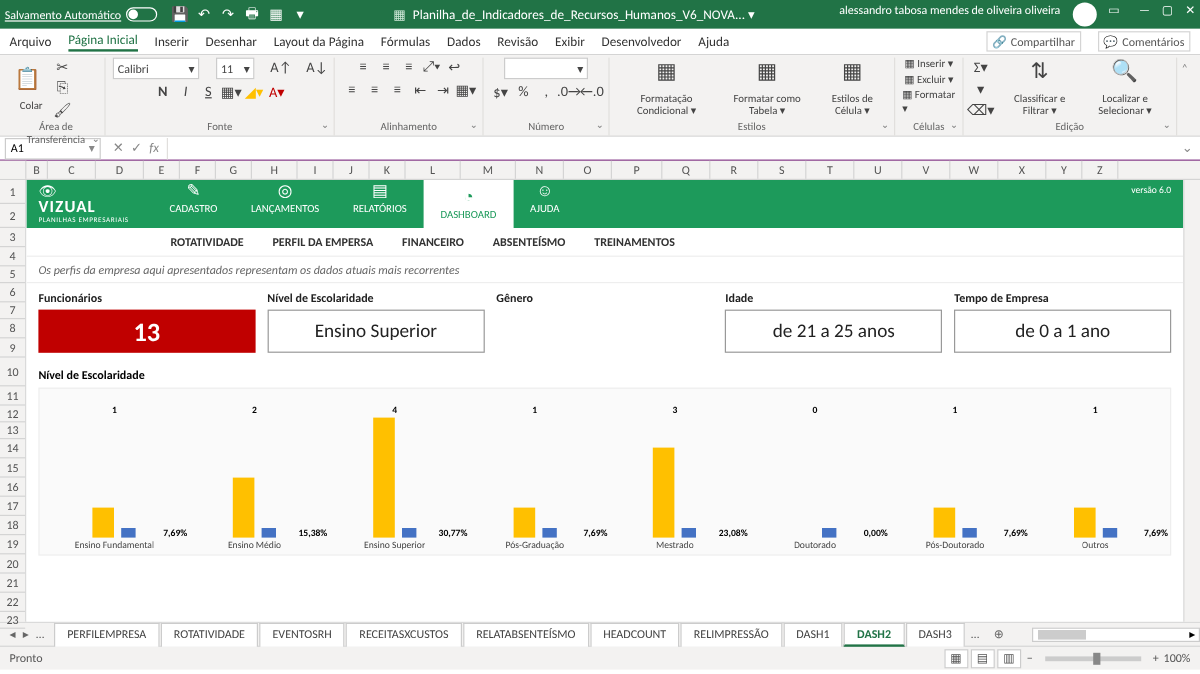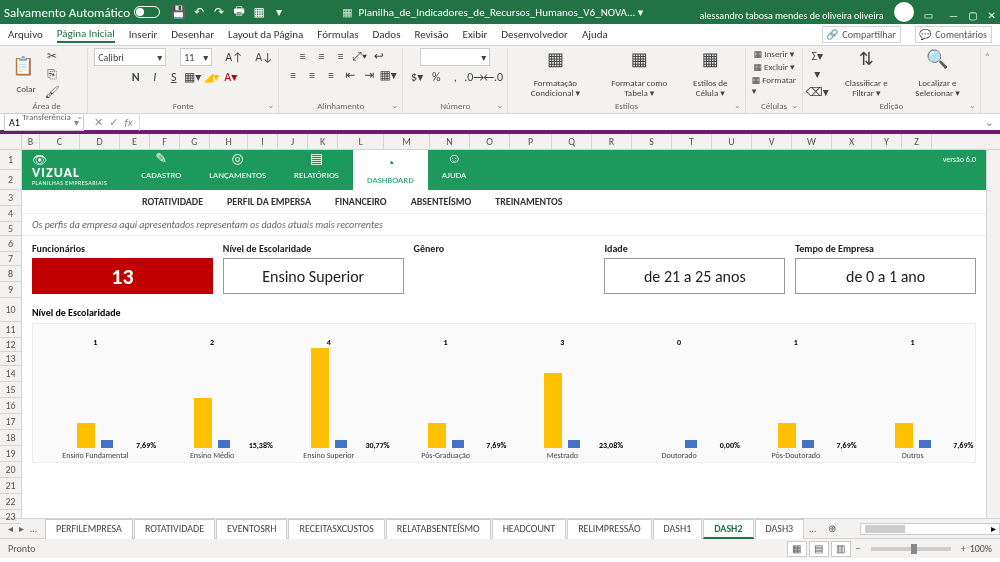--- a/index.html
+++ b/index.html
@@ -1,27 +1,27 @@
 <!DOCTYPE html>
 <html><head>
 <meta charset="utf-8">
 <style>
   * { margin: 0; padding: 0; box-sizing: border-box; font-family: "Segoe UI", Calibri, sans-serif; }
   body { background: #fff; width: 1000px; height: 562px; overflow: hidden; font-size: 11px; }
 
   
   .titlebar { background: #217346; height: 24px; display: flex; align-items: center; color: #fff; padding: 0 4px; }
   .titlebar .left { display: flex; align-items: center; gap: 6px; }
-  .titlebar .autosave { font-size: 13px; display: flex; align-items: center; gap: 4px; }
+  .titlebar .autosave { font-size: 10px; display: flex; align-items: center; gap: 4px; text-decoration: underline; }
   .titlebar .toggle { width: 26px; height: 12px; border: 1px solid #fff; border-radius: 6px; position: relative; }
   .titlebar .toggle::after { content:""; position:absolute; width:8px; height:8px; background:#fff; border-radius:50%; top:1px; left:1px; }
   .titlebar .qicons { display: flex; gap: 6px; margin-left: 6px; }
   .titlebar .qicon { width: 14px; height: 14px; display: flex; align-items: center; justify-content: center; font-size: 12px; }
   .titlebar .center { flex: 1; text-align: center; font-size: 11px; display: flex; align-items: center; justify-content: center; gap: 6px; }
-  .titlebar .right { display: flex; align-items: flex-end; gap: 10px; font-size: 10px; }
+  .titlebar .right { display: flex; align-items: flex-start; gap: 10px; font-size: 10px; }
   .titlebar .avatar { width: 20px; height: 20px; background: #fff; border-radius: 50%; }
   .titlebar .winbtns { display: flex; gap: 10px; margin-left: 6px; }
 
   
   .menubar { background: #fff; height: 22px; border-bottom: 1px solid #d4d4d4; display: flex; align-items: center; padding: 0 8px; gap: 14px; font-size: 11px; color: #333; }
   .menubar .tab.active { color: #217346; border-bottom: 2px solid #217346; padding-bottom: 1px; }
   .menubar .spacer { flex: 1; }
   .menubar .share, .menubar .comments { color: #555; font-size: 10px; display: flex; align-items: center; gap: 3px; border: 1px solid transparent; padding: 1px 4px; }
   .menubar .share { border: 1px solid #d4d4d4; }
   .menubar .comments { border: 1px solid #d4d4d4; }
@@ -38,21 +38,21 @@
   .pastebtn .lbl { font-size: 9px; }
   .fontsel { display: flex; gap: 14px; align-items: center; }
   .fontname { border: 1px solid #ccc; background: #fff; width: 72px; height: 18px; font-size: 10px; padding: 0 3px; display: flex; align-items: center; justify-content: space-between; }
   .fontsize { border: 1px solid #ccc; background: #fff; width: 32px; height: 18px; font-size: 10px; padding: 0 3px; display: flex; align-items: center; justify-content: space-between; }
   .btnrow { display: flex; gap: 3px; align-items: center; }
   .col { display: flex; flex-direction: column; gap: 2px; }
   .vertbtn { display: flex; flex-direction: column; align-items: center; font-size: 9px; line-height: 1.1; text-align: center; }
   .smalltxt { font-size: 9px; }
 
   
-  .fbar { height: 20px; border-bottom: 4px solid #701a75; display: flex; align-items: center; background: #fff; }
+  .fbar { height: 20px; border-bottom: 1px solid #701a75; display: flex; align-items: center; background: #fff; }
   .namebox { width: 80px; border: 1px solid #ccc; height: 18px; margin: 0 4px; font-size: 10px; padding: 0 4px; display: flex; align-items: center; justify-content: space-between; }
   .fxicons { display: flex; gap: 6px; padding: 0 6px; color: #888; font-size: 11px; }
   .formula { flex: 1; border-left: 1px solid #e1dfdd; height: 18px; padding: 0 6px; font-style: italic; }
 
   
   .colheaders { height: 16px; background: #f3f2f1; border-bottom: 1px solid #d4d4d4; display: flex; font-size: 10px; color: #555; }
   .corner { width: 22px; border-right: 1px solid #d4d4d4; background: #f3f2f1; }
   .ch { border-right: 1px solid #d4d4d4; text-align: center; line-height: 16px; }
 
   

